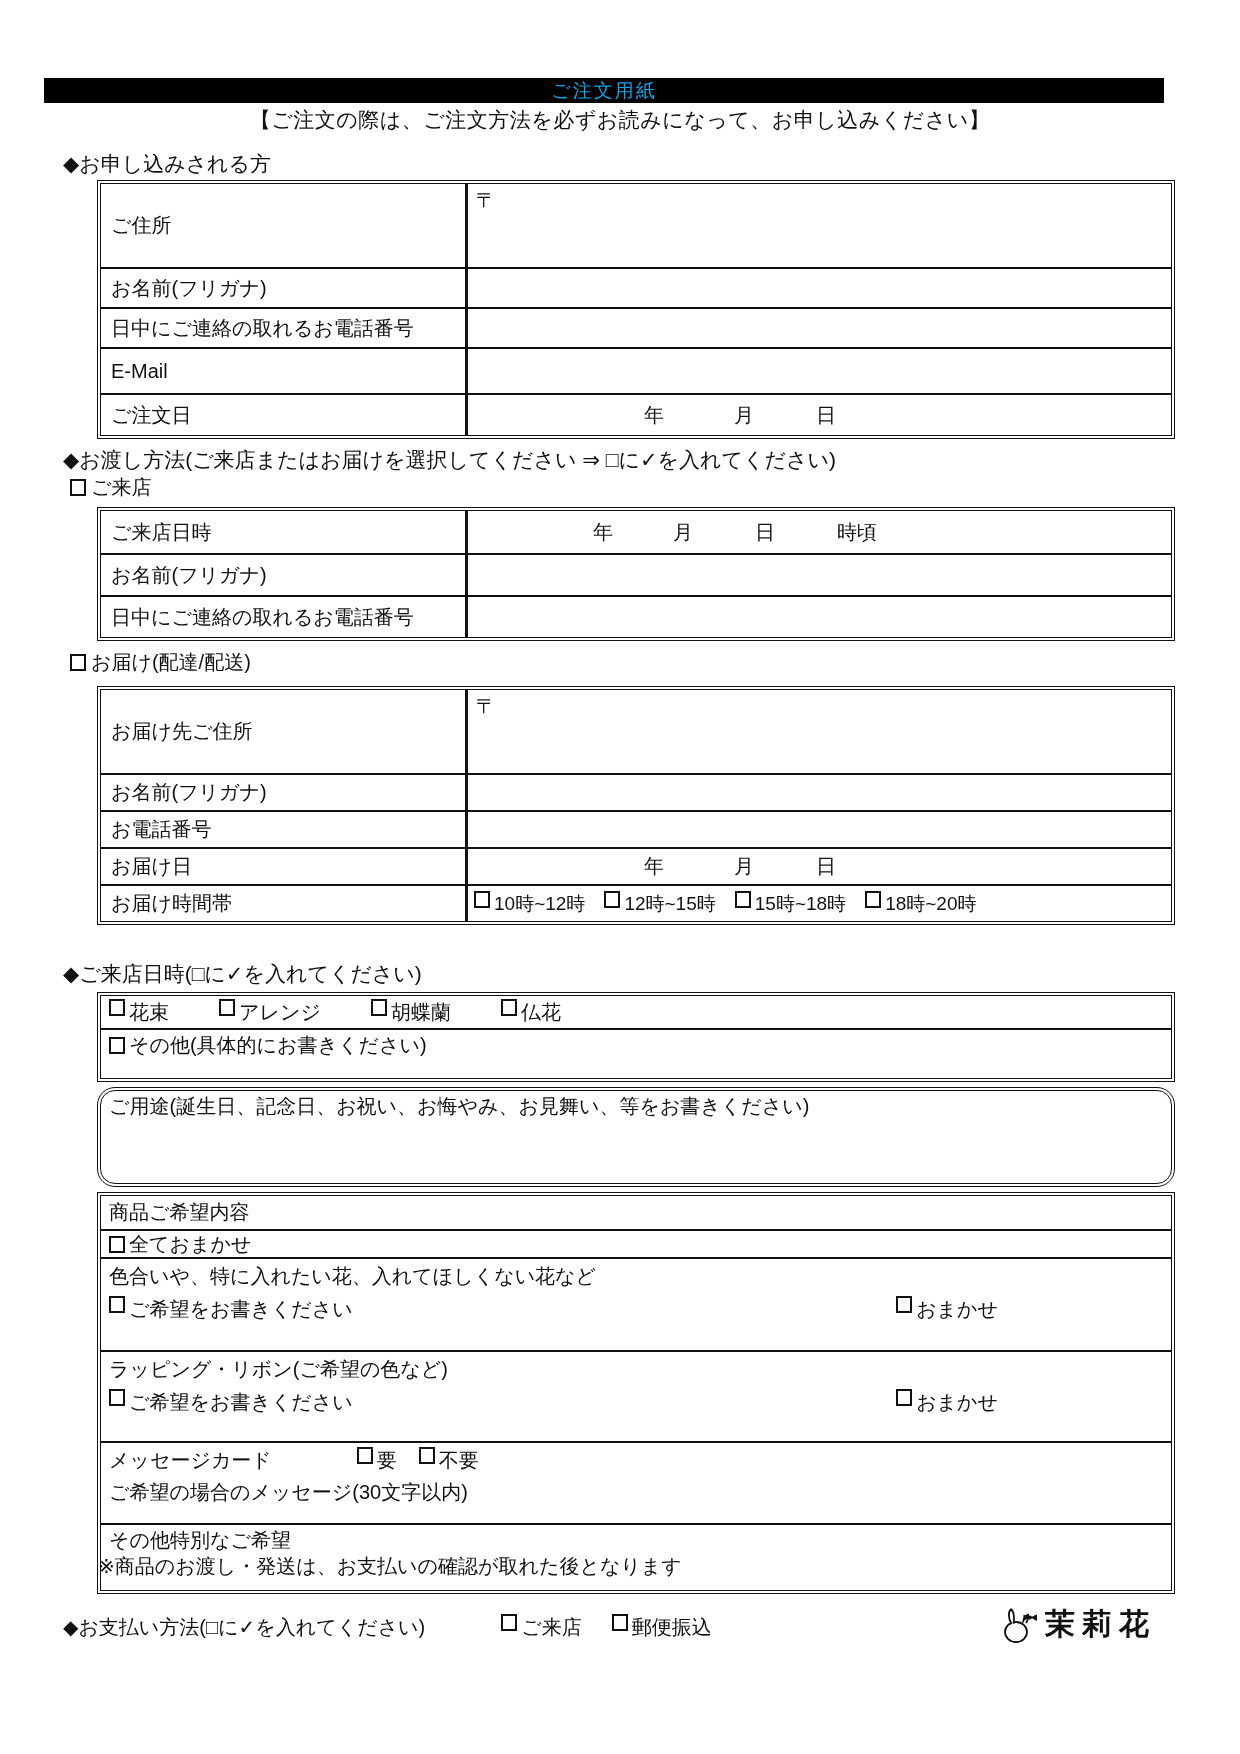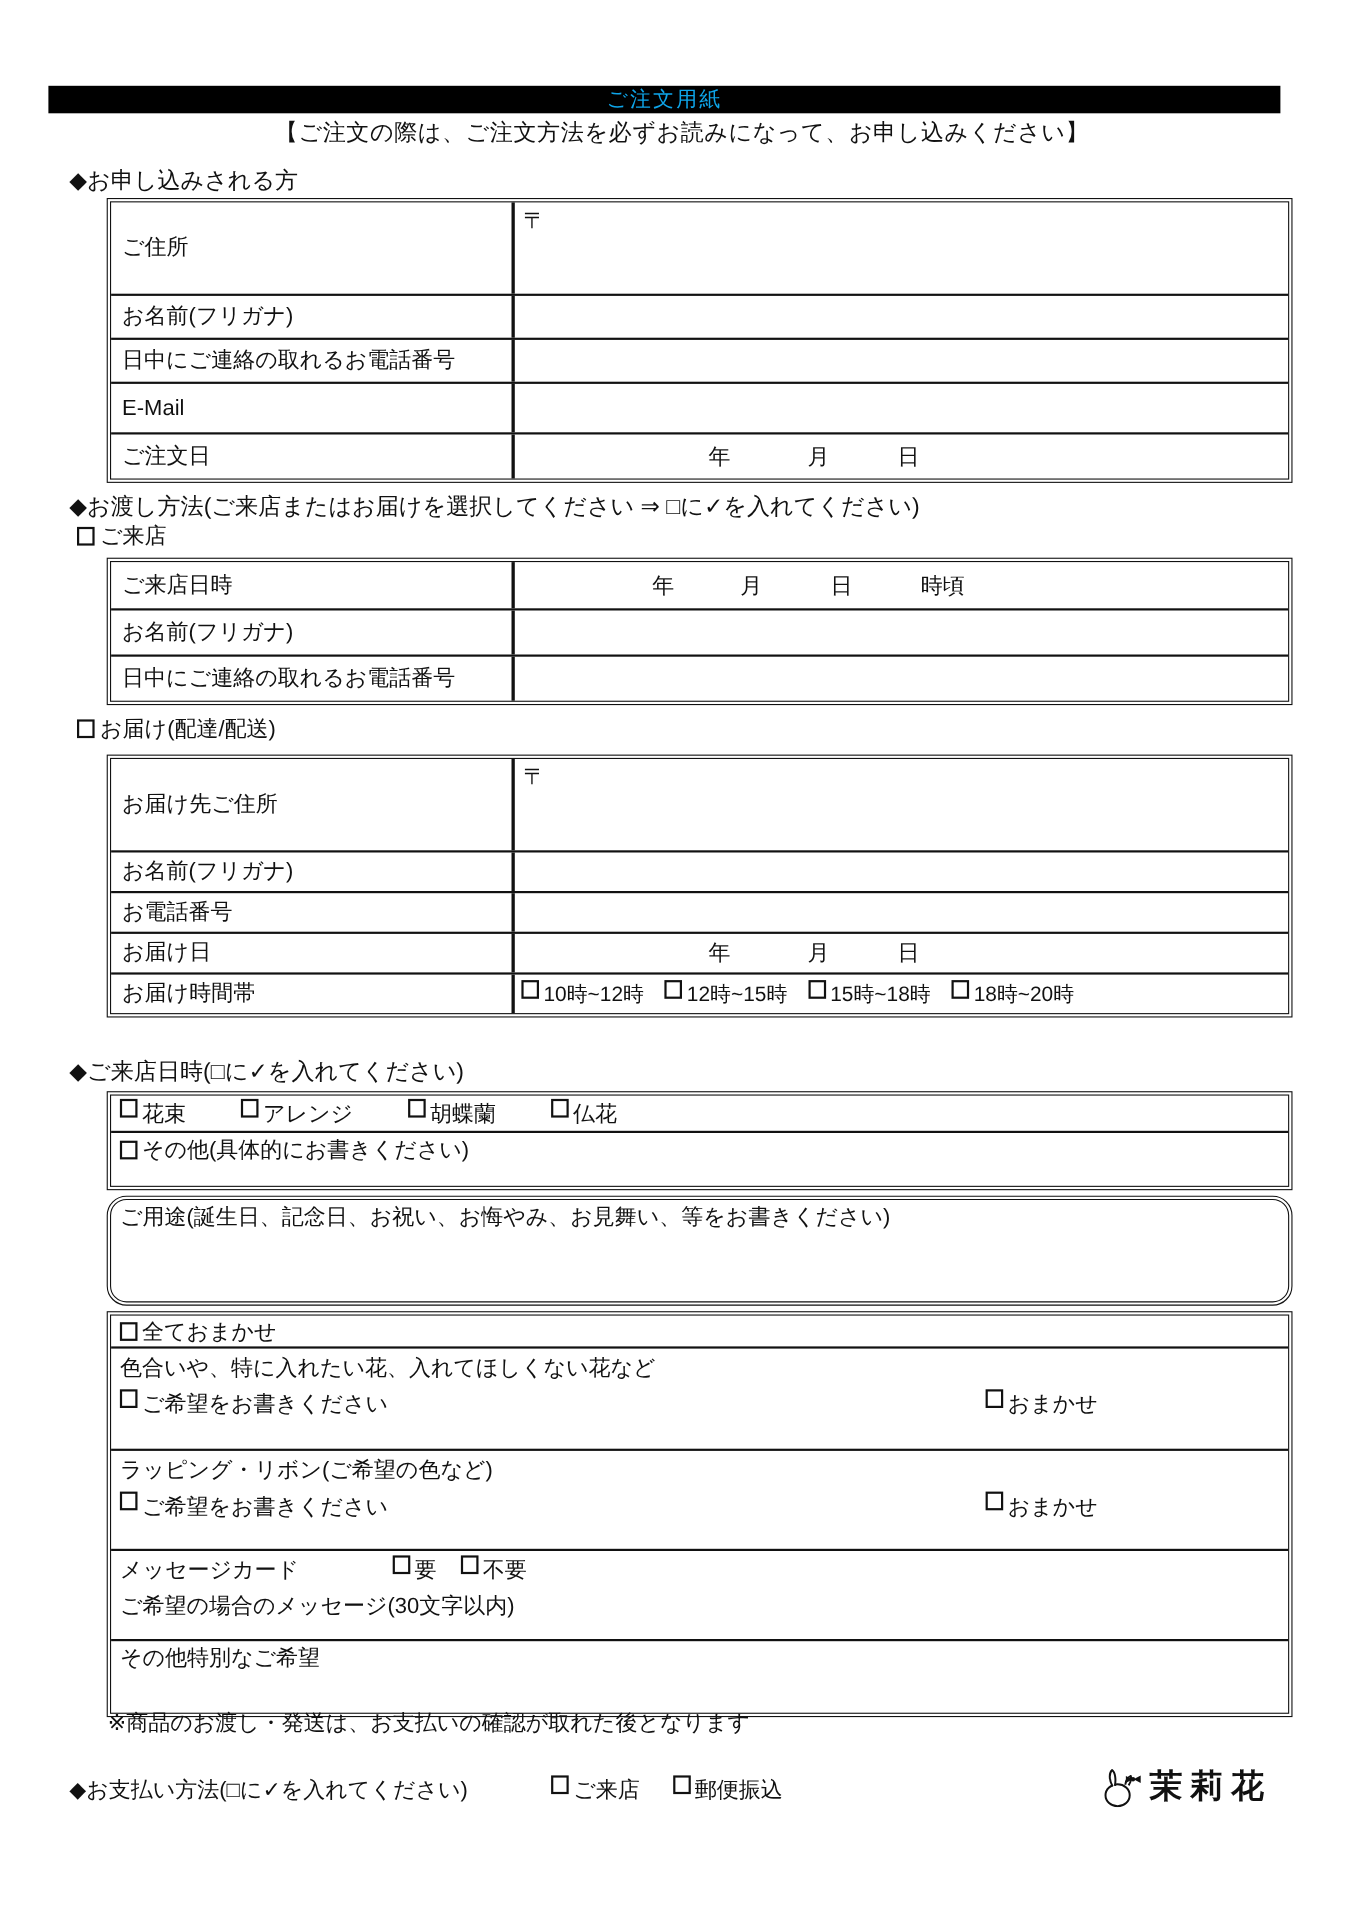--- a/index.html
+++ b/index.html
@@ -246,20 +246,23 @@
 
   <div class="tbl t-purpose">
     <div class="trow r92">
       <div class="fullcell top">
         <span>ご用途(誕生日、記念日、お祝い、お悔やみ、お見舞い、等をお書きください)</span>
       </div>
     </div>
   </div>
 
   <div class="tbl t-pref">
+    <div class="trow r33">
+      <div class="fullcell mid">商品ご希望内容</div>
+    </div>
     <div class="trow r28">
       <div class="fullcell mid">
         <span class="inline-opt">
           <span class="cb"></span>
           <span>全ておまかせ</span>
         </span>
       </div>
     </div>
     <div class="trow r93">
       <div class="fullcell top">

